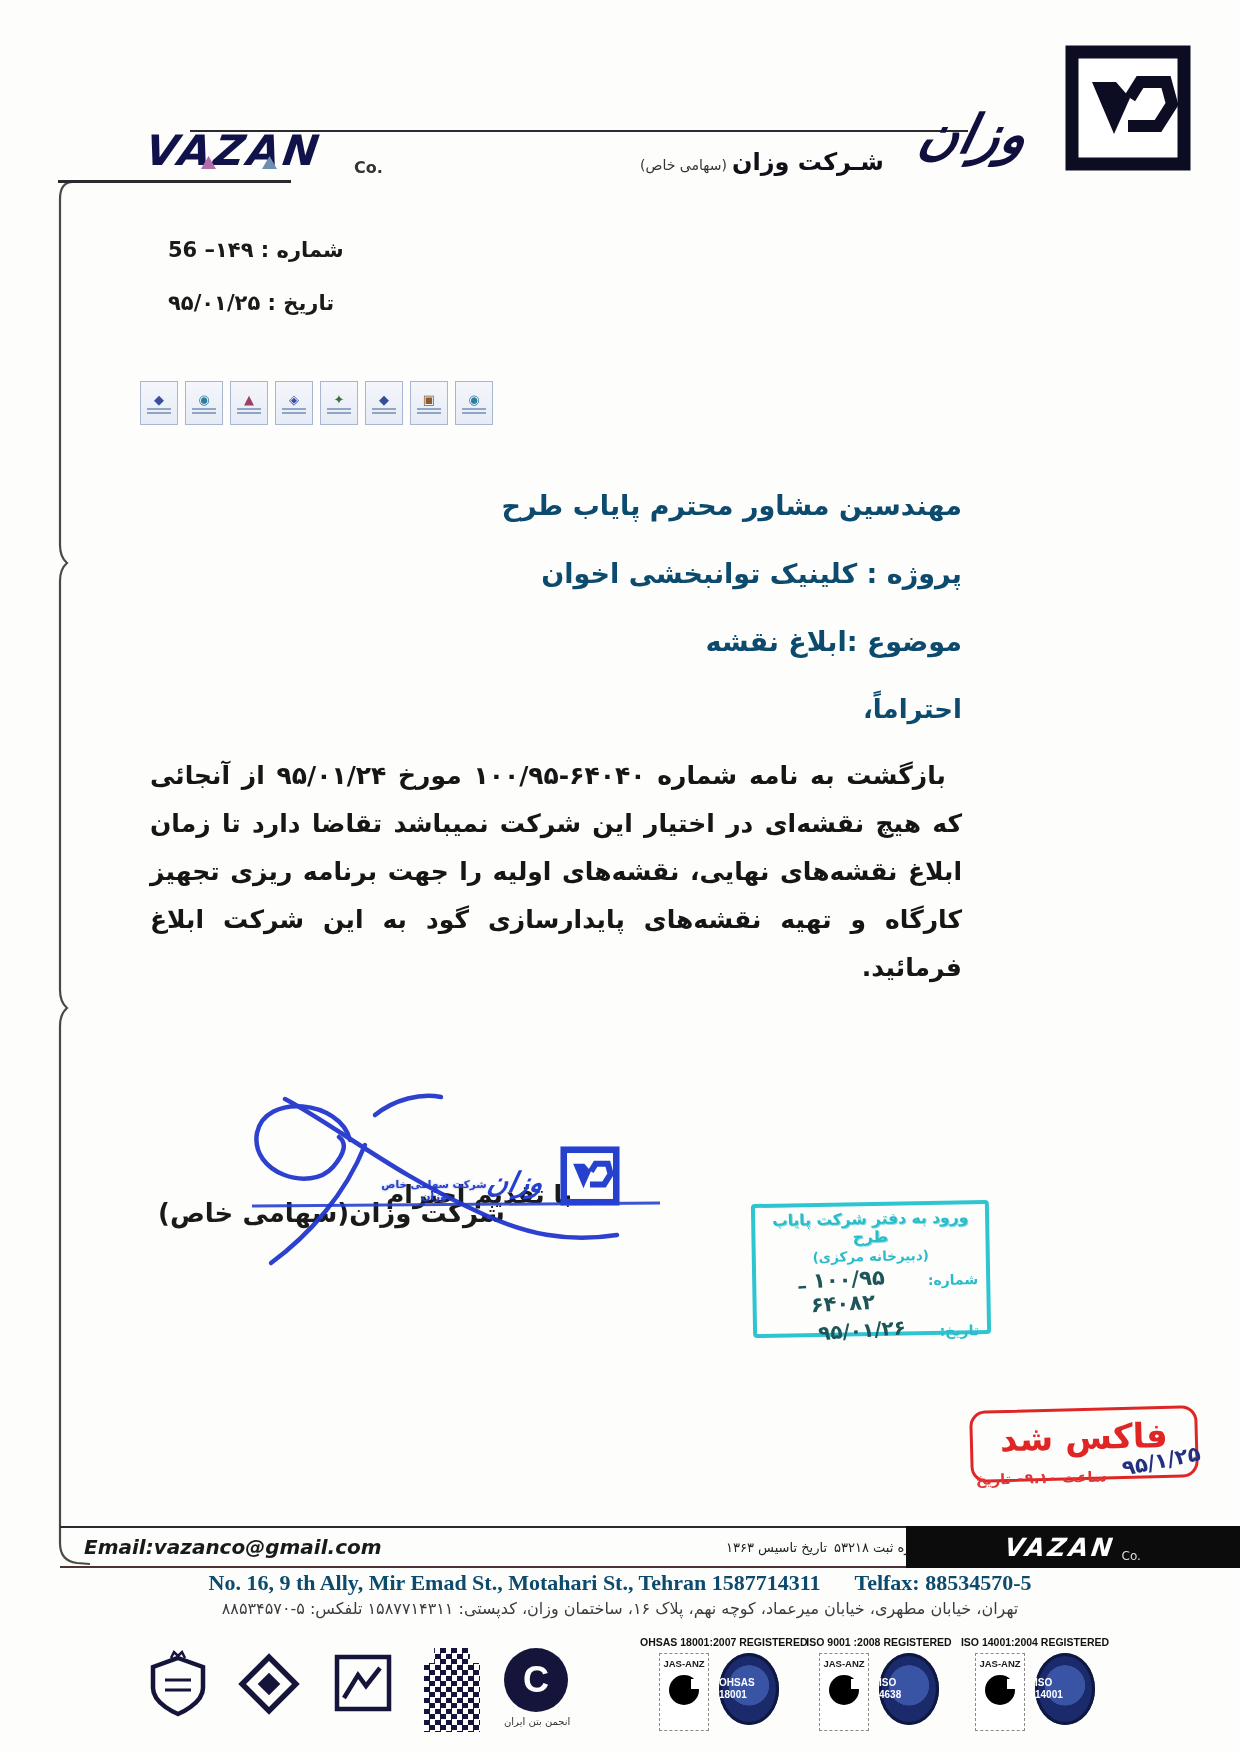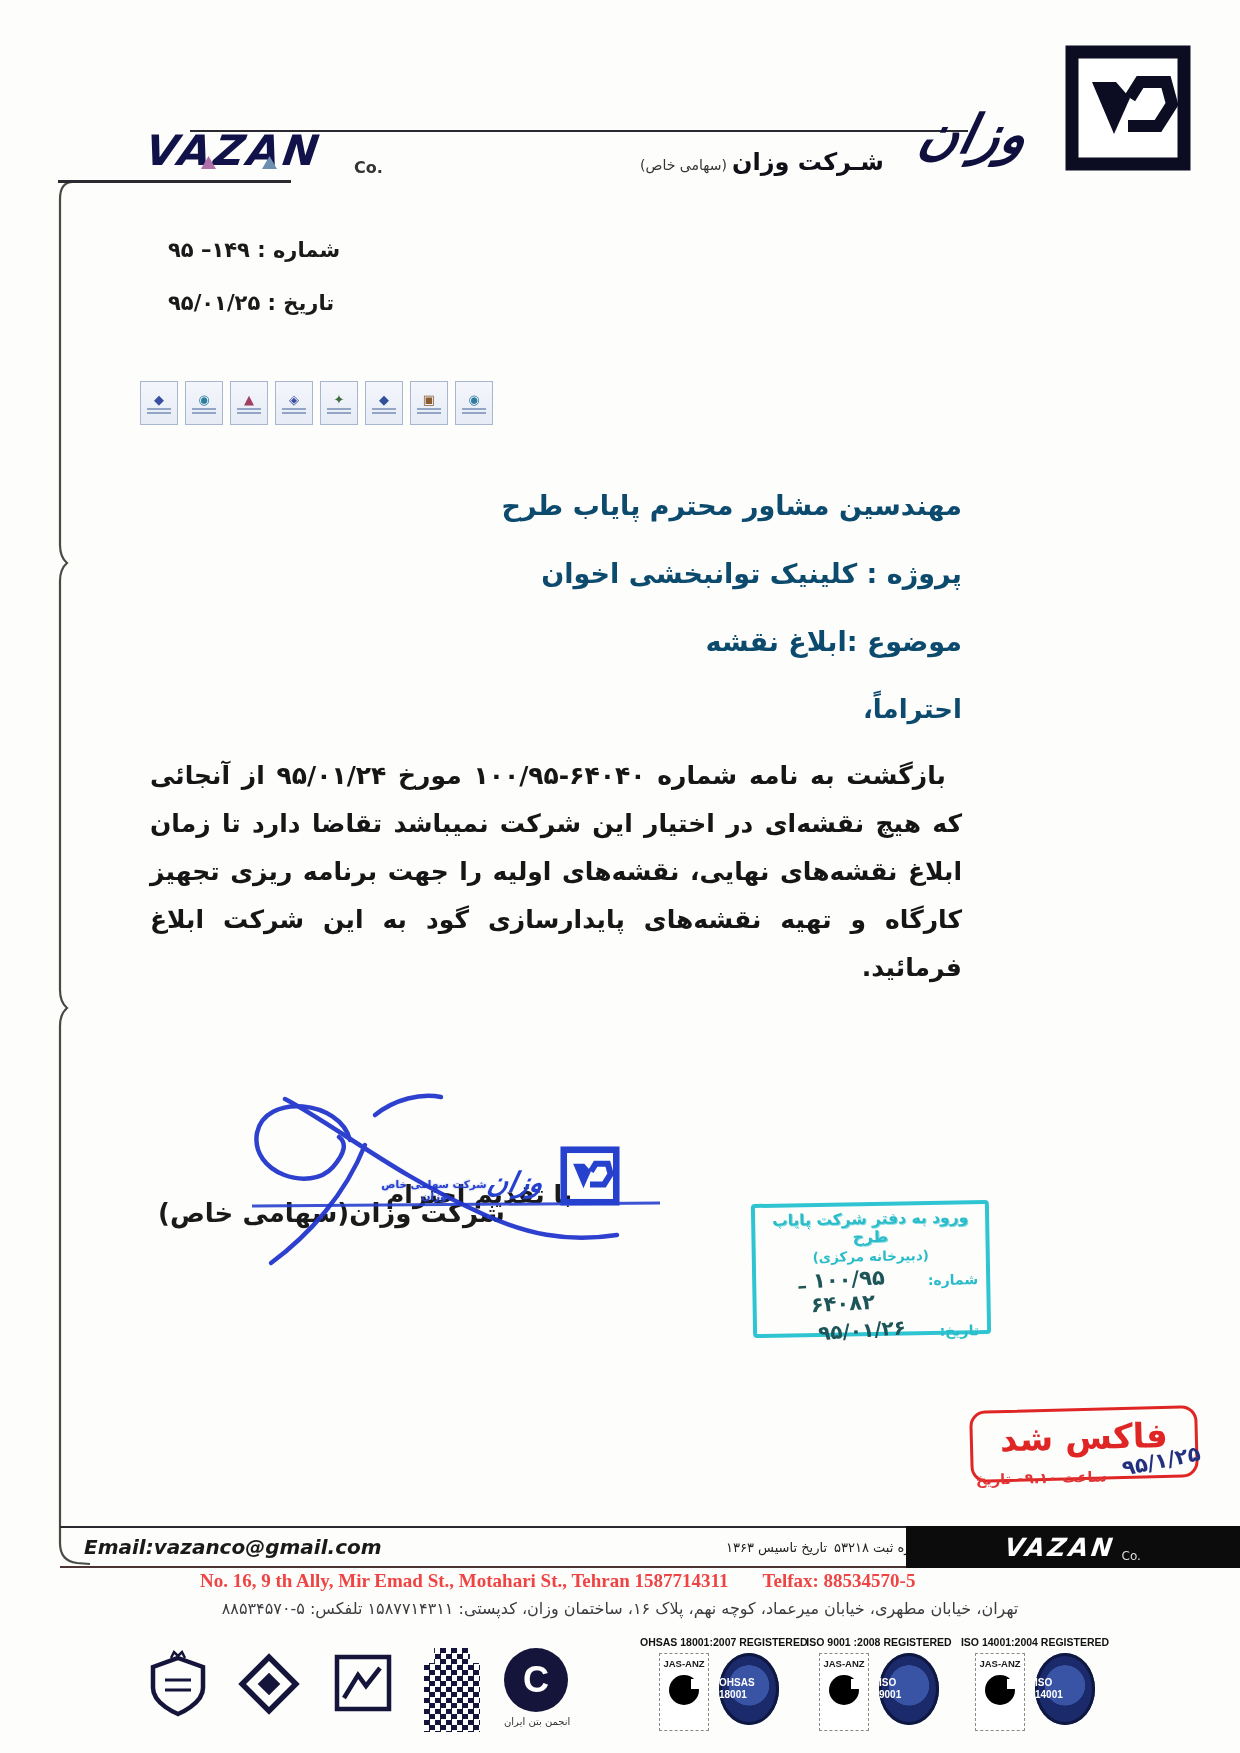--- a/index.html
+++ b/index.html
@@ -98,22 +98,22 @@
   .footer-rule-a{left:60px;top:1526px;width:850px;height:2px;}
   .footer-rule-b{left:60px;top:1566px;width:1180px;height:2px;background:#4a3434;}
   .black-bar{left:906px;top:1526px;width:334px;height:42px;background:#0c0c0c;
              display:flex;align-items:center;justify-content:center;gap:6px;}
   .black-bar .w{color:#fff;font-style:italic;font-weight:bold;font-size:25px;
                 letter-spacing:3px;transform:skewX(-8deg);}
   .black-bar .c{color:#ddd;font-size:12px;align-self:flex-end;margin-bottom:5px;}
   .email{left:84px;top:1535px;font-size:20px;font-weight:bold;font-style:italic;}
   .established{left:726px;top:1540px;font-size:13px;direction:rtl;color:#222;}
   .regno{left:834px;top:1540px;font-size:13px;direction:rtl;color:#222;}
-  .address-en{left:200px;top:1570px;width:840px;font-size:19px;
-              font-weight:bold;font-family:"Liberation Serif",serif;color:#ef4444;}
+  .address-en{left:200px;top:1570px;width:840px;text-align:center;font-size:22px;
+              font-weight:bold;font-family:"Liberation Serif",serif;color:#0c4a6e;}
   .address-en .gap{display:inline-block;width:34px;}
   .address-fa{left:70px;top:1599px;width:1100px;text-align:center;font-size:16px;
               direction:rtl;color:#3c3c40;}
 
   
   .assoc{position:absolute;top:1648px;}
   .assoc svg{display:block;}
   .pix-tower{width:56px;height:84px;background:repeating-conic-gradient(#15153c 0% 25%,#ffffff 0% 50%);
              background-size:11px 11px;
              clip-path:polygon(0 100%,0 18%,18% 18%,18% 0,82% 0,82% 18%,100% 18%,100% 100%);}
@@ -163,21 +163,21 @@
   </div>
 
   <svg class="abs corner-logo" width="128" height="128" viewBox="0 0 128 128">
     <rect x="8" y="8" width="112" height="112" fill="#ffffff" stroke="#0c0c22" stroke-width="13"></rect>
     <path d="M28,38 L50,90 L66,54 L52,38 Z" fill="#0c0c22"></path>
     <path d="M66,54 L76,38 L102,38 L108,60 L94,82 L64,82" fill="none" stroke="#0c0c22" stroke-width="12"></path>
   </svg>
 
   <div class="abs meta-line meta-number">
     <span>شماره :</span>
-    <span>۱۴۹– ۹۵</span>
+    <span>۱۴۹– 56</span>
   </div>
   <div class="abs meta-line meta-date">
     <span>تاریخ :</span>
     <span>۹۵/۰۱/۲۵</span>
   </div>
 
   <div class="abs margin-stamps">
     <div class="ms">
         <span class="g">◆</span>
         <span class="bar"></span>
@@ -324,21 +324,21 @@
   </div>
   <div class="cert" style="left:800px;">
     <div class="cert-header">ISO 9001 :2008 REGISTERED</div>
     <div class="cert-row">
       <div class="jas-box">
         <span class="jas-label">JAS-ANZ</span>
         <span class="jas-mark"></span>
       </div>
       <div class="badge">
         <span>ISO</span>
-        <span>9001</span>
+        <span>4638</span>
       </div>
     </div>
   </div>
   <div class="cert" style="left:956px;">
     <div class="cert-header">ISO 14001:2004 REGISTERED</div>
     <div class="cert-row">
       <div class="jas-box">
         <span class="jas-label">JAS-ANZ</span>
         <span class="jas-mark"></span>
       </div>

